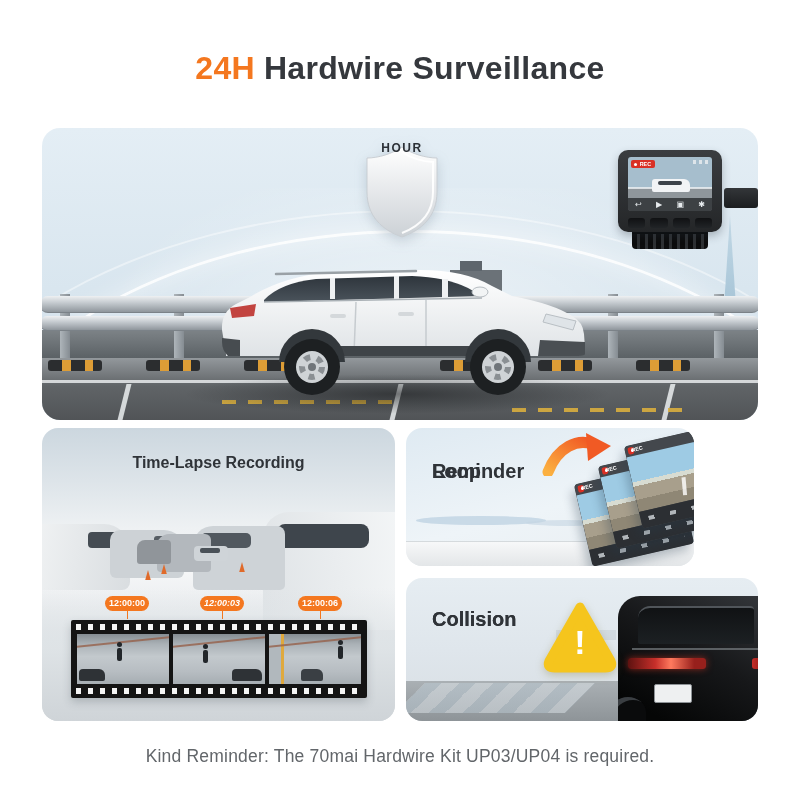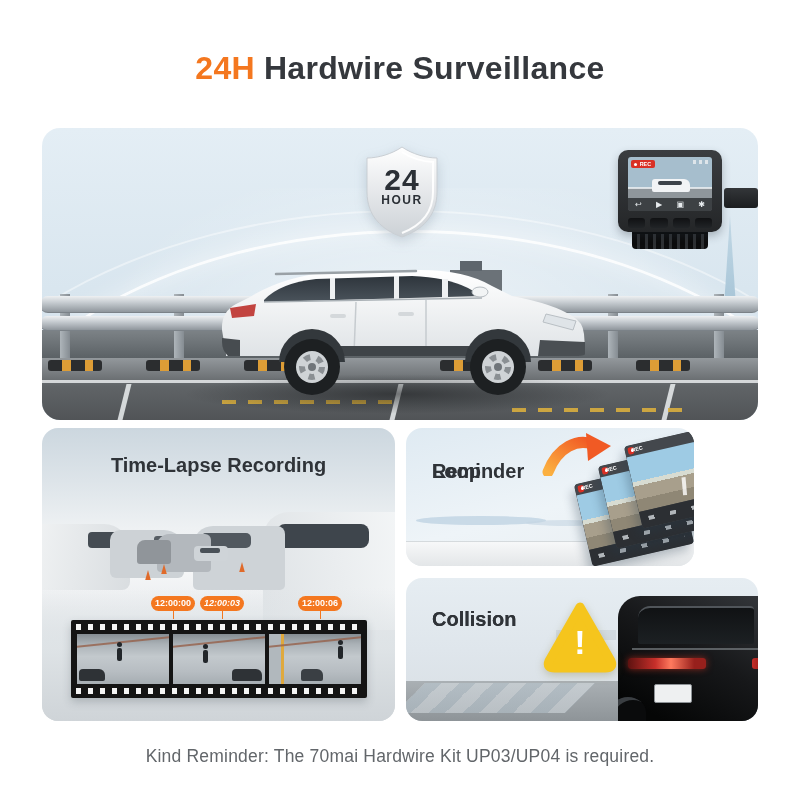--- a/index.html
+++ b/index.html
@@ -84,21 +84,21 @@
   .cam-vent{left:590px;top:104px;width:76px;height:15px;z-index:10;border-radius:0 0 4px 4px;
     border-top:2px solid #070808;
     background:repeating-linear-gradient(90deg,#0c0d0e 0 5px,#2e3134 5px 8px);}
   .cam-plug{left:682px;top:60px;width:34px;height:20px;border-radius:3px;z-index:10;
     background:linear-gradient(#333639,#1b1d1f);}
   .cam-cable{left:714px;top:66px;width:40px;height:7px;border-radius:4px;background:#2b2d30;z-index:10;}
   
   .tl{left:42px;top:428px;width:353px;height:293px;
     background:linear-gradient(180deg,#ccd7df 0%,#dde4e9 18%,#eef1f3 34%,#f6f7f8 48%,#e3e7ea 70%,#d5dadd 100%);}
   .tl *{position:absolute;}
-  .tl-title{left:0;right:0;top:26px;text-align:center;font-size:20px;font-weight:800;color:#2f3338;}
+  .tl-title{left:0;right:0;top:26px;text-align:center;font-size:16px;font-weight:800;color:#2f3338;}
   .tl-car{border-radius:10px 20px 6px 6px;}
   .tl-l1{left:-16px;top:96px;width:104px;height:66px;border-radius:12px 26px 8px 8px;
     background:linear-gradient(100deg,#f2f4f5,#d9dde0);}
   .tl-l1::after{content:"";position:absolute;right:8px;top:8px;width:34px;height:16px;background:#454c53;border-radius:4px;}
   .tl-l2{left:68px;top:102px;width:74px;height:48px;background:#cdd2d6;}
   .tl-l2::after{content:"";position:absolute;right:6px;top:6px;width:24px;height:12px;background:#565d64;border-radius:3px;}
   .tl-l3{left:124px;top:108px;width:50px;height:32px;background:#a9aeb3;}
   .tl-l4{left:160px;top:112px;width:32px;height:22px;background:#8d9297;}
   .tl-r1{right:-18px;top:84px;width:150px;height:118px;border-radius:26px 10px 6px 6px;
     background:linear-gradient(260deg,#f5f7f8,#dfe3e6);}
@@ -281,21 +281,20 @@
         <defs>
           <linearGradient id="shGrad" x1="0" y1="0" x2="0" y2="1">
             <stop offset="0" stop-color="#ffffff"></stop>
               <stop offset="1" stop-color="#ccd1d6"></stop>
           </linearGradient>
         </defs>
         <path d="M40,3 C50,10 64,14 75,14 L75,48 C75,72 60,86 40,93 C20,86 5,72 5,48 L5,14 C16,14 30,10 40,3 Z" fill="url(#shGrad)" stroke="#c9ced3"></path>
         <path d="M40,8 C49,14 61,17.5 71,18 L71,48 C71,69 58,82 40,89" fill="none" stroke="rgba(255,255,255,.9)" stroke-width="2"></path>
       </svg>
       <div class="shield-text">
-        <div class="shield-24">24</div>
         <div class="shield-hour">HOUR</div>
       </div>
     </div>
 
     <div class="cam-body">
       <div class="cam-screen">
         <div class="cam-rail-line"></div>
         <div class="cam-car"></div>
         <div class="rec-badge">
           <span class="rec-dot"></span>
@@ -329,21 +328,21 @@
     <div class="tl-car tl-r1"></div>
     <div class="tl-car tl-r2"></div>
     <div class="tl-car tl-r3"></div>
     <div class="tl-car tl-r4"></div>
     <div class="tl-center-car"></div>
     <div class="tl-cone" style="left:118px;top:136px;"></div>
     <div class="tl-cone" style="left:196px;top:134px;"></div>
     <div class="tl-cone" style="left:102px;top:142px;"></div>
     <div class="tl-floor"></div>
     <div class="tl-title">Time-Lapse Recording</div>
-    <div class="stamp" style="left:63px;margin-left:46px;">12:00:00</div>
+    <div class="stamp" style="left:63px;">12:00:00</div>
     <div class="stamp" style="left:158px;font-style:italic;">12:00:03</div>
     <div class="stamp" style="left:256px;">12:00:06</div>
     <div class="strip">
       <div class="frames">
         <div class="frame f1">
           <div class="beam"></div>
           <div class="fcar"></div>
           <div class="person"></div>
         </div>
         <div class="frame f2">

